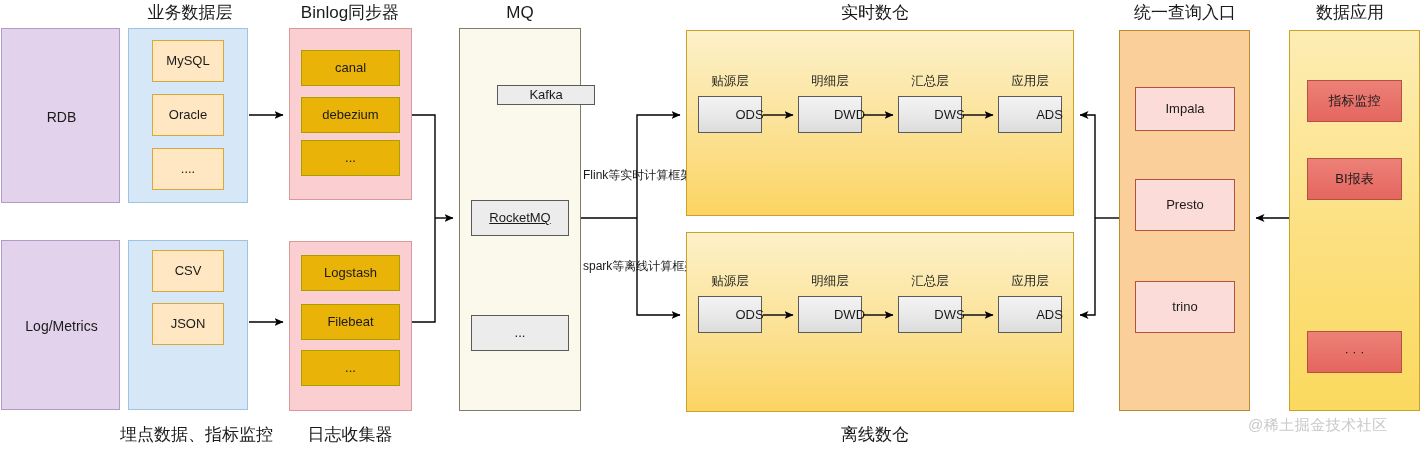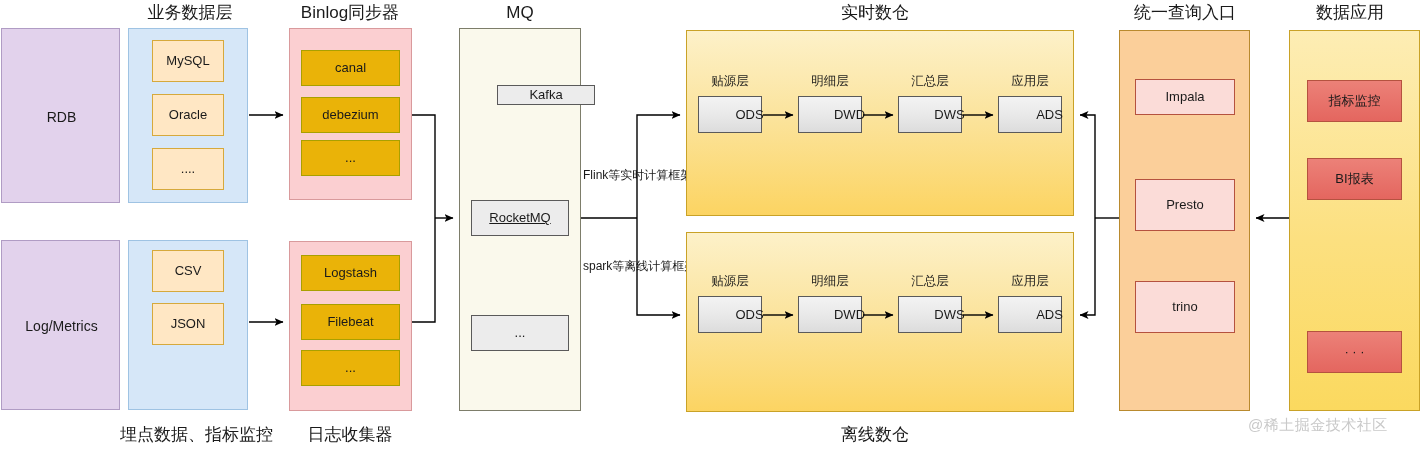--- a/index.html
+++ b/index.html
@@ -190,21 +190,21 @@
   <div class="abs stage-label" style="left:694px; top:273px; width:72px;">贴源层</div>
   <div class="abs stage-label" style="left:794px; top:273px; width:72px;">明细层</div>
   <div class="abs stage-label" style="left:894px; top:273px; width:72px;">汇总层</div>
   <div class="abs stage-label" style="left:994px; top:273px; width:72px;">应用层</div>
   <div class="abs node node-grey" style="left:698px; top:296px; width:64px; height:37px;">ODS</div>
   <div class="abs node node-grey" style="left:798px; top:296px; width:64px; height:37px;">DWD</div>
   <div class="abs node node-grey" style="left:898px; top:296px; width:64px; height:37px;">DWS</div>
   <div class="abs node node-grey" style="left:998px; top:296px; width:64px; height:37px;">ADS</div>
 
   <div class="abs panel-query" style="left:1119px; top:30px; width:131px; height:381px;"></div>
-  <div class="abs node node-pinkpale" style="left:1135px; top:79px; width:100px; height:36px;">Impala</div>
+  <div class="abs node node-pinkpale" style="left:1135px; top:87px; width:100px; height:44px;">Impala</div>
   <div class="abs node node-pinkpale" style="left:1135px; top:179px; width:100px; height:52px;">Presto</div>
   <div class="abs node node-pinkpale" style="left:1135px; top:281px; width:100px; height:52px;">trino</div>
 
   <div class="abs panel-app" style="left:1289px; top:30px; width:131px; height:381px;"></div>
   <div class="abs node node-red" style="left:1307px; top:80px; width:95px; height:42px;">指标监控</div>
   <div class="abs node node-red" style="left:1307px; top:158px; width:95px; height:42px;">BI报表</div>
   <div class="abs node node-red" style="left:1307px; top:331px; width:95px; height:42px;">· · ·</div>
 
   <svg id="wires" viewBox="0 0 1421 451" xmlns="http://www.w3.org/2000/svg">
     <defs>

